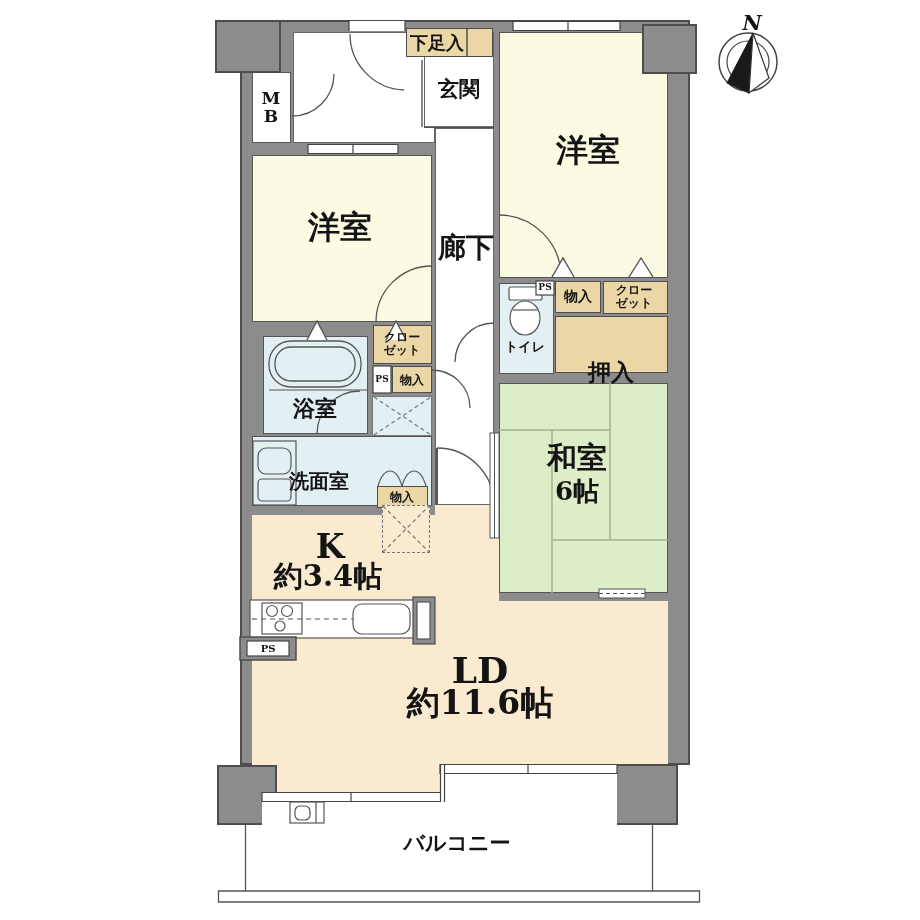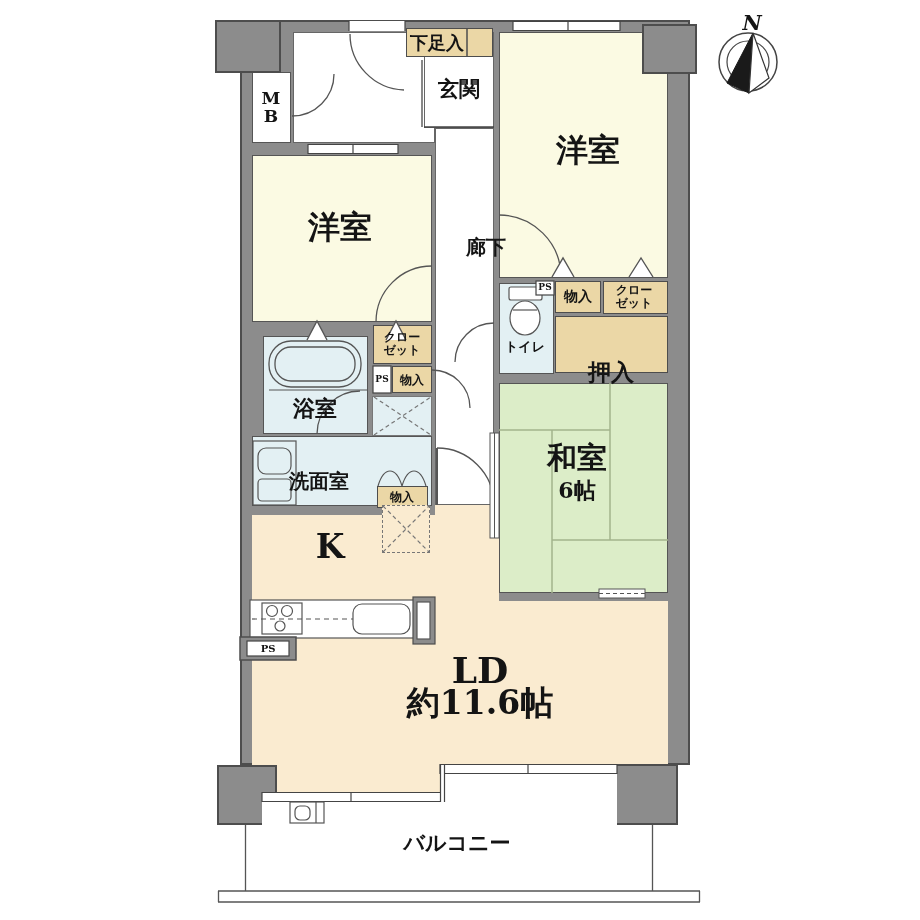--- a/index.html
+++ b/index.html
@@ -210,29 +210,30 @@
       <polygon points="753,33 727,83 749,93" fill="#1a1a1a" stroke="#1a1a1a"></polygon>
       <polygon points="753,33 769,78 749,93" fill="#ffffff" stroke="#333" stroke-width="1.2"></polygon>
     </g>
   </svg>
 
   <div class="lbl" style="left:588px;top:150px;font-size:32px;">洋室</div>
 
   <div class="lbl" style="left:340px;top:227px;font-size:32px;">洋室</div>
 
   <div class="lbl" style="left:577px;top:458px;font-size:30px;">和室</div>
-  <div class="lbl" style="left:577px;top:491px;font-size:22px;">6帖</div>
+  <div class="lbl" style="left:577px;top:491px;font-size:26px;">6帖</div>
 
   <div class="lbl" style="left:480px;top:670px;font-size:36px;">LD</div>
   <div class="lbl" style="left:480px;top:703px;font-size:33px;">約11.6帖</div>
 
   <div class="lbl" style="left:330px;top:547px;font-size:33px;">K</div>
+  <div class="lbl" style="left:328px;top:577px;font-size:29px;">約3.4帖</div>
 
   <div class="lbl" style="left:459px;top:89px;font-size:21px;">玄関</div>
-  <div class="lbl" style="left:466px;top:248px;font-size:20px;margin-left:20px;">廊下</div>
+  <div class="lbl" style="left:466px;top:248px;font-size:28px;">廊下</div>
   <div class="lbl" style="left:315px;top:409px;font-size:22px;">浴室</div>
   <div class="lbl" style="left:319px;top:482px;font-size:20px;">洗面室</div>
   <div class="lbl" style="left:525px;top:347px;font-size:13px;">トイレ</div>
   <div class="lbl" style="left:457px;top:843px;font-size:21px;">バルコニー</div>
 
   <div class="lbl" style="left:271px;top:107px;font-size:17px;">
     <div>M</div>
     <div>B</div>
   </div>
 

